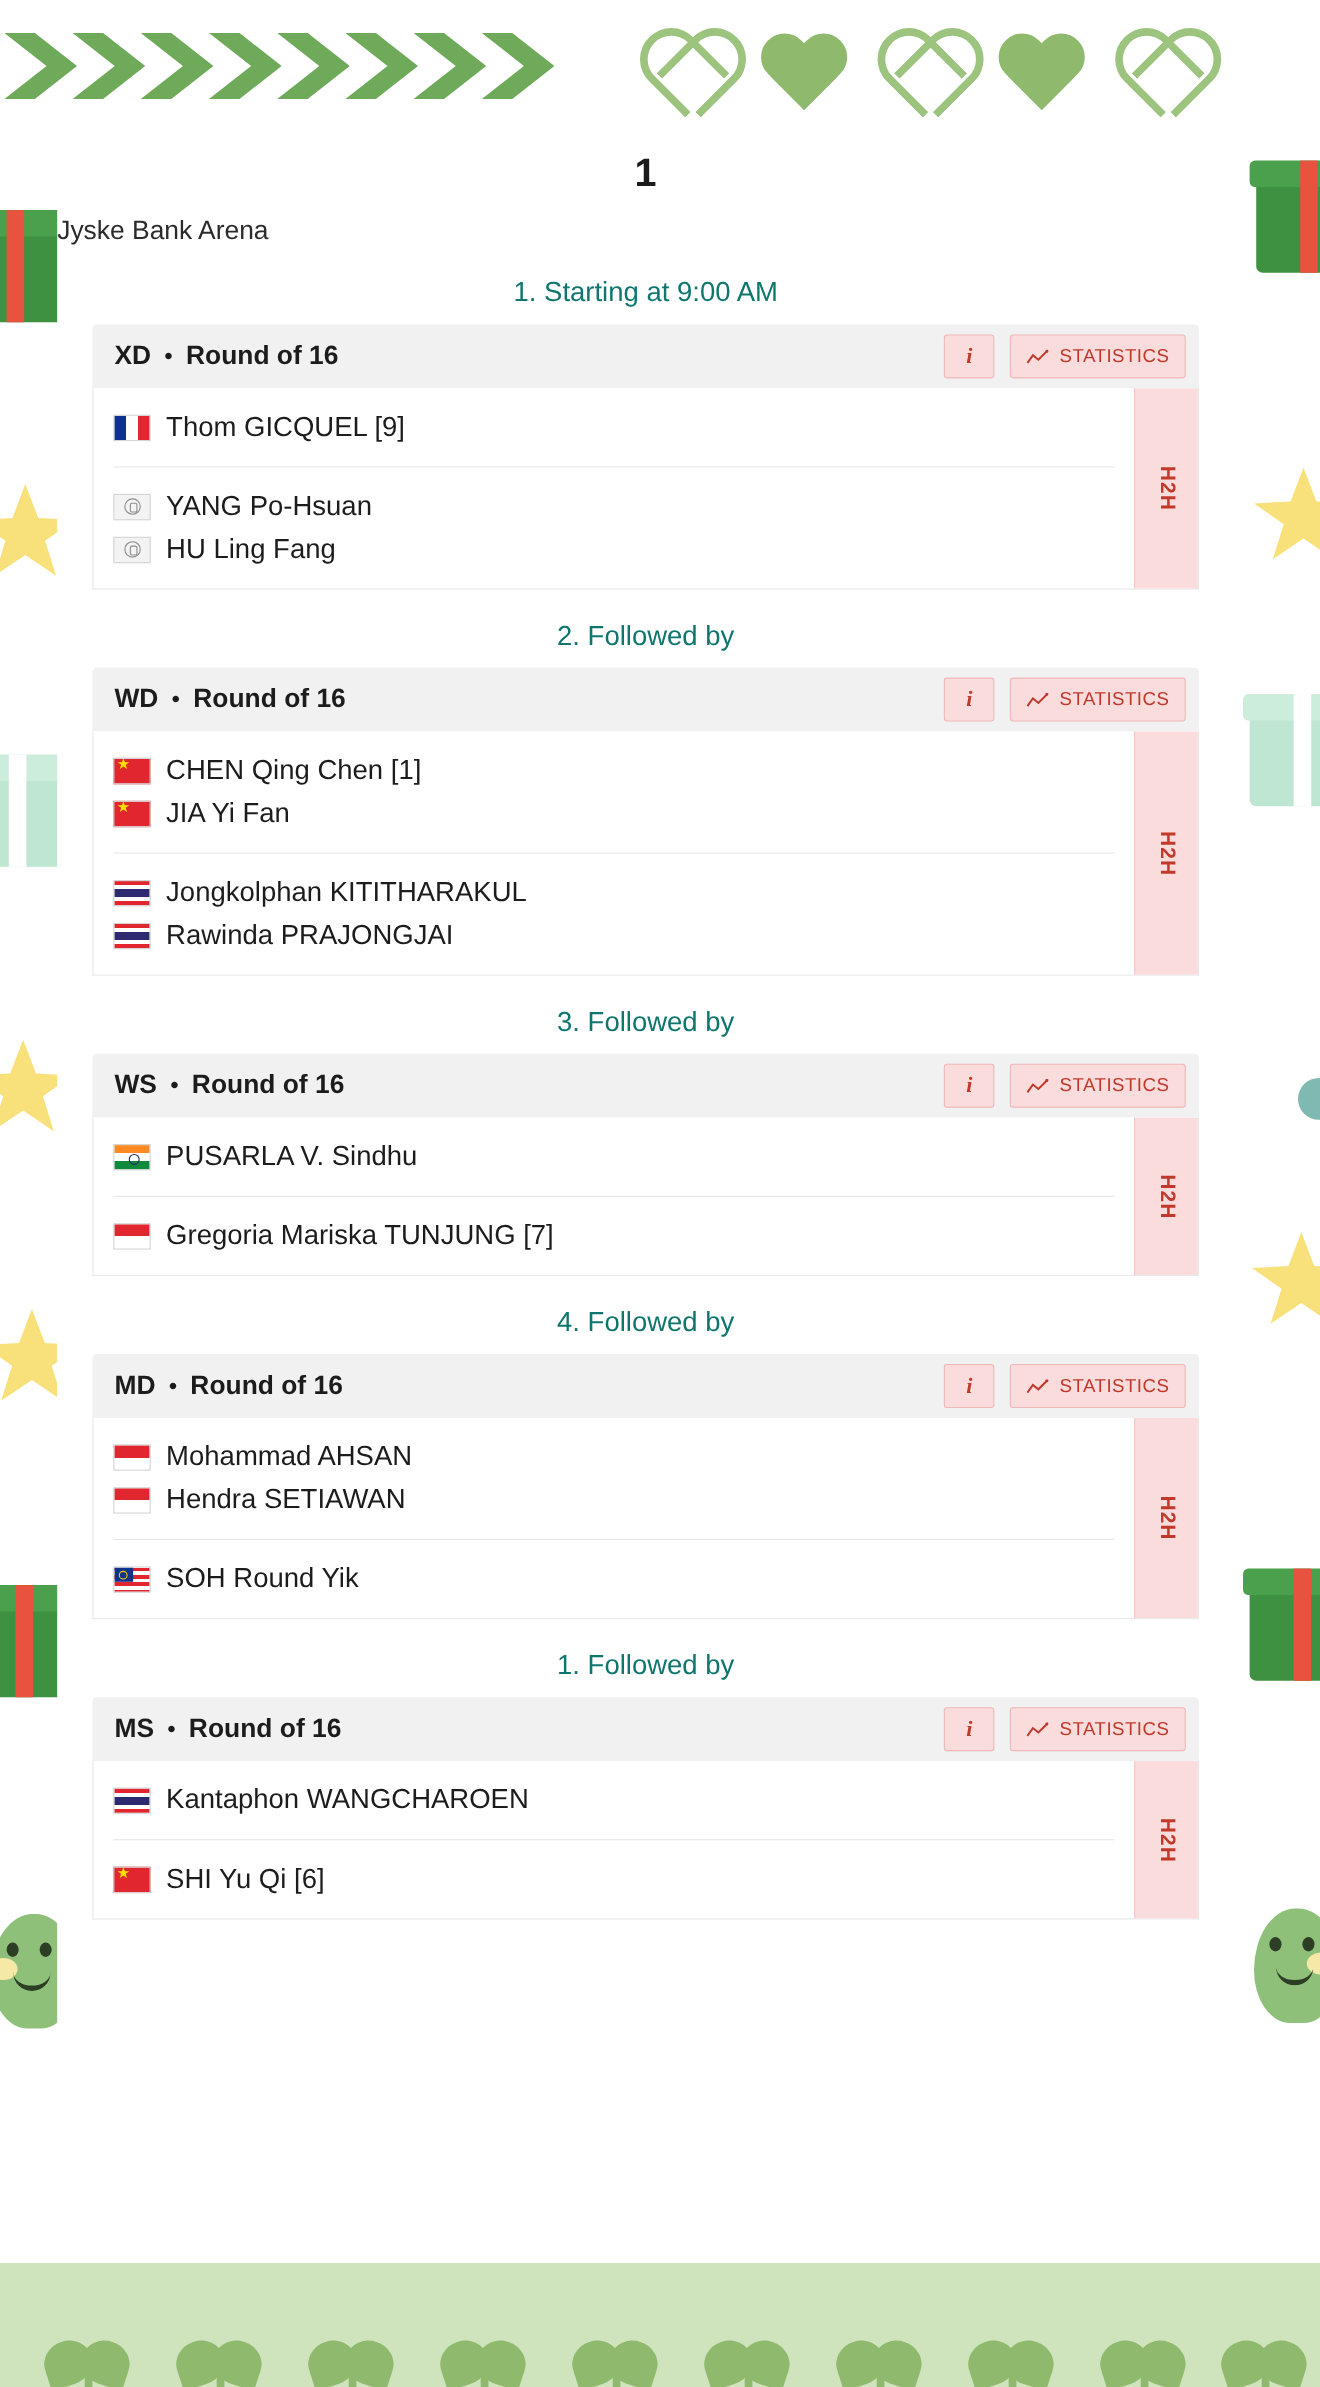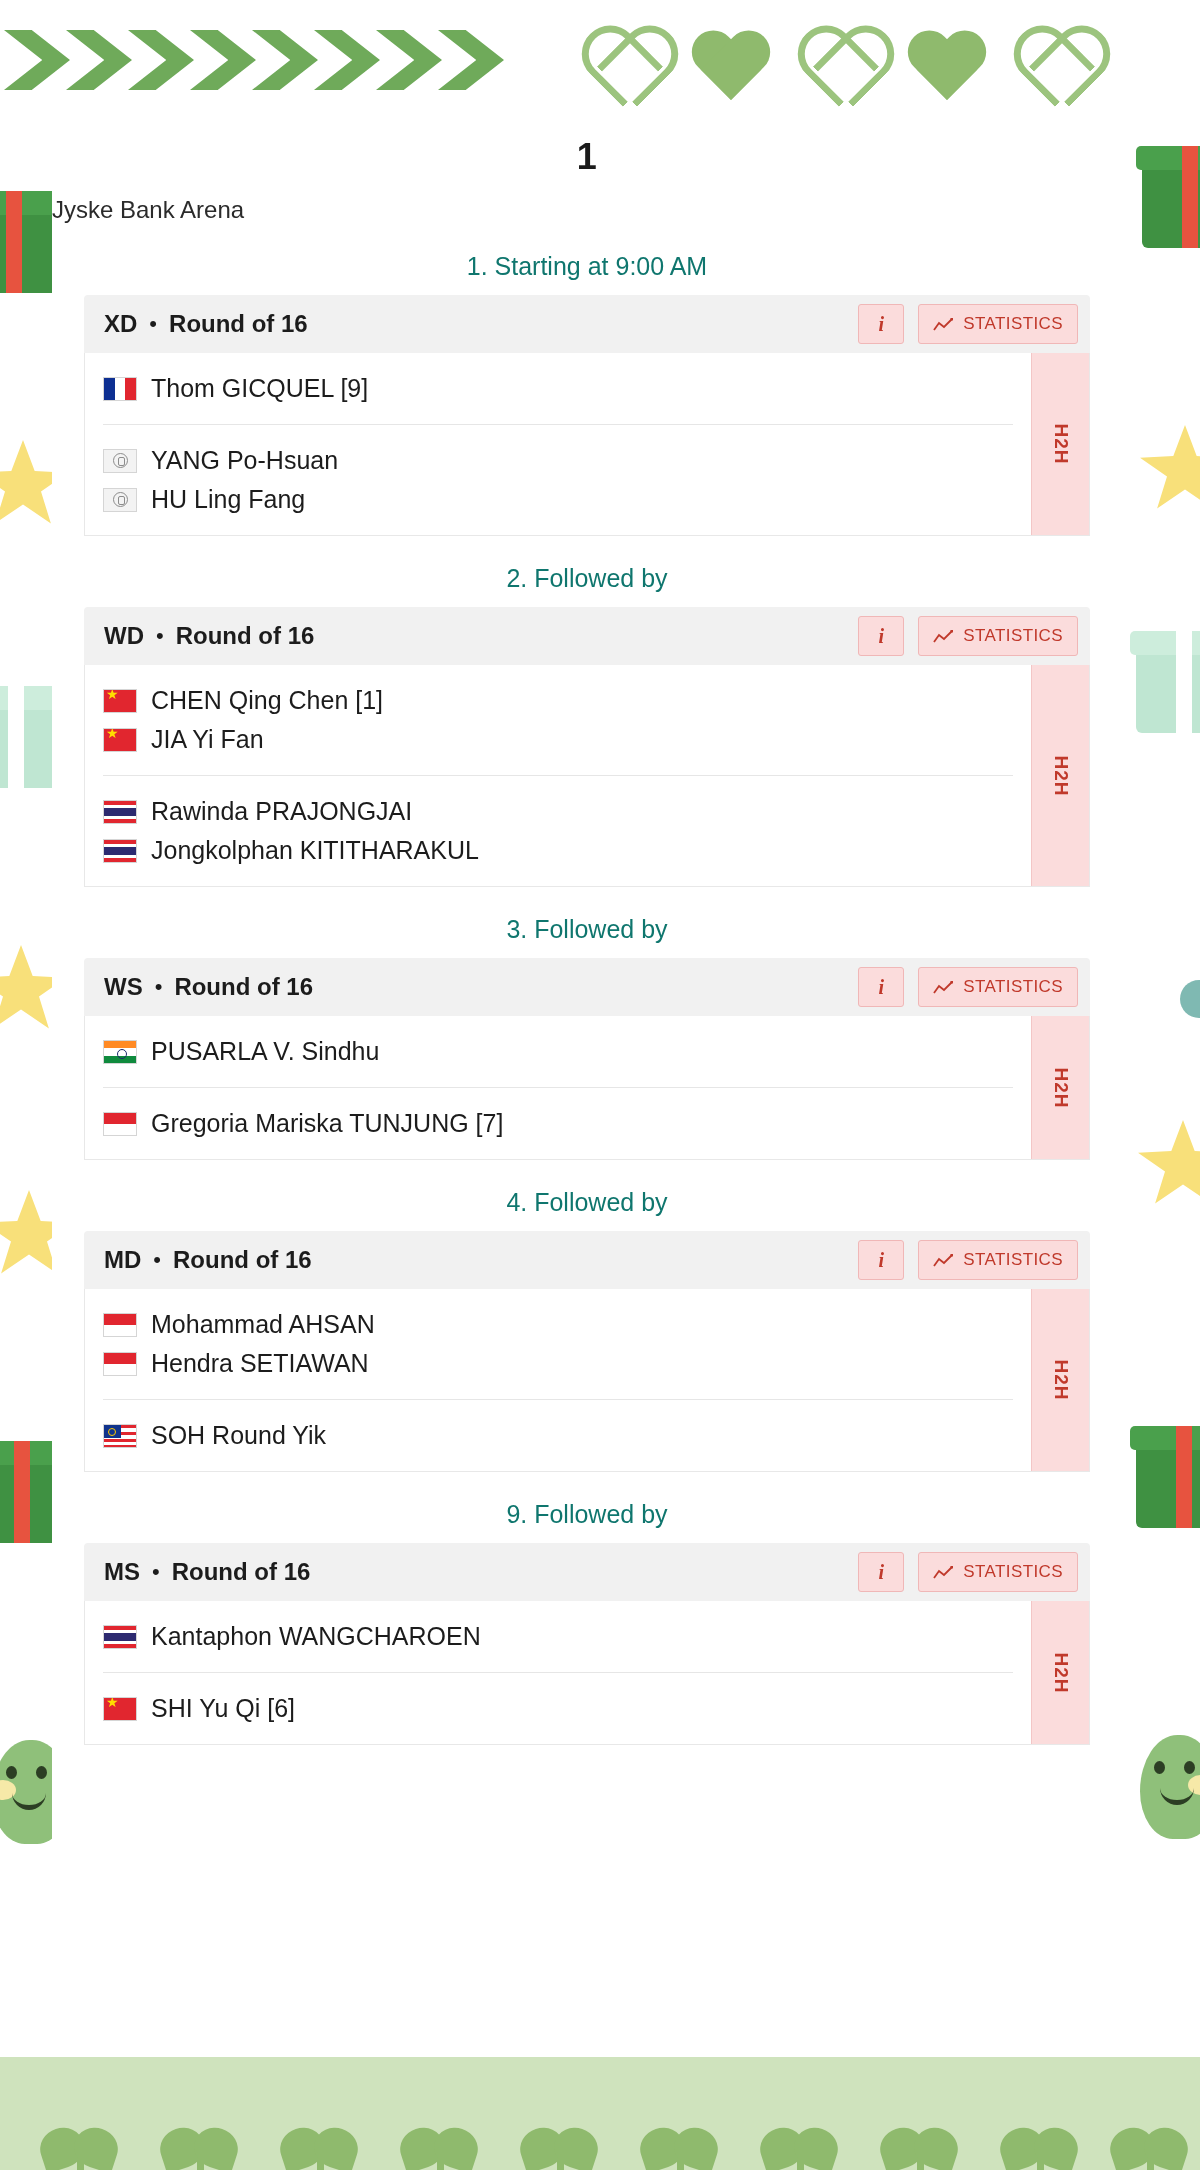--- a/index.html
+++ b/index.html
@@ -482,25 +482,25 @@
                   <span class="pname">CHEN Qing Chen [1]</span>
                 </div>
                 <div class="player">
                   <span class="flag flag-cn"></span>
                   <span class="pname">JIA Yi Fan</span>
                 </div>
               </div>
               <div class="team">
                 <div class="player">
                   <span class="flag flag-th"></span>
+                  <span class="pname">Jongkolphan KITITHARAKUL</span>
+                </div>
+                <div class="player">
+                  <span class="flag flag-th"></span>
                   <span class="pname">Rawinda PRAJONGJAI</span>
-                </div>
-                <div class="player">
-                  <span class="flag flag-th"></span>
-                  <span class="pname">Jongkolphan KITITHARAKUL</span>
                 </div>
               </div>
             </div>
             <div class="h2h">
               <span>H2H</span>
             </div>
           </div>
         </div>
         <div class="order-line">3. Followed by</div>
         <div class="match">
@@ -571,21 +571,21 @@
                   <span class="flag flag-my"></span>
                   <span class="pname">SOH Round Yik</span>
                 </div>
               </div>
             </div>
             <div class="h2h">
               <span>H2H</span>
             </div>
           </div>
         </div>
-        <div class="order-line">9. Followed by</div>
+        <div class="order-line">1. Followed by</div>
         <div class="match">
           <div class="match-head">
             <span class="disc">MS</span>
             <span class="dot">•</span>
             <span class="round">Round of 16</span>
             <span class="head-spacer"></span>
             <button class="btn-info">i</button>
             <button class="btn-stats">
               <span class="stats-glyph"><svg width="20" height="14" viewBox="0 0 20 14">
                   <polyline points="1,12 6,5 11,9 19,1" fill="none" stroke="#c0392b" stroke-width="1.8"></polyline>

